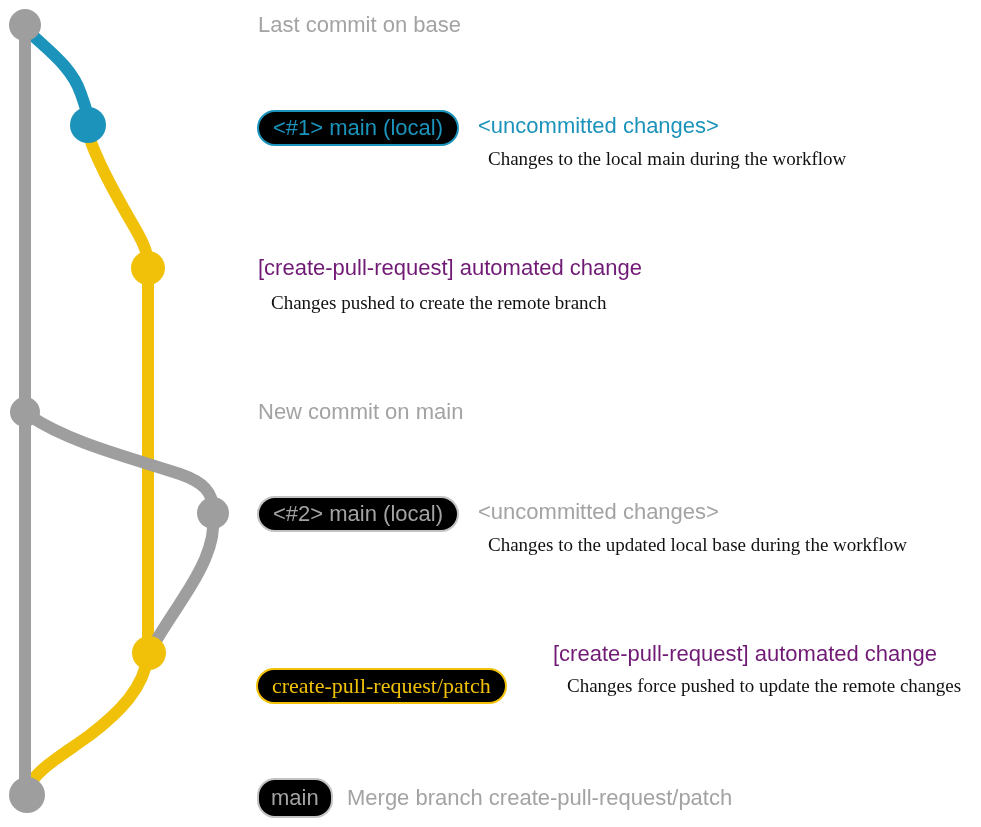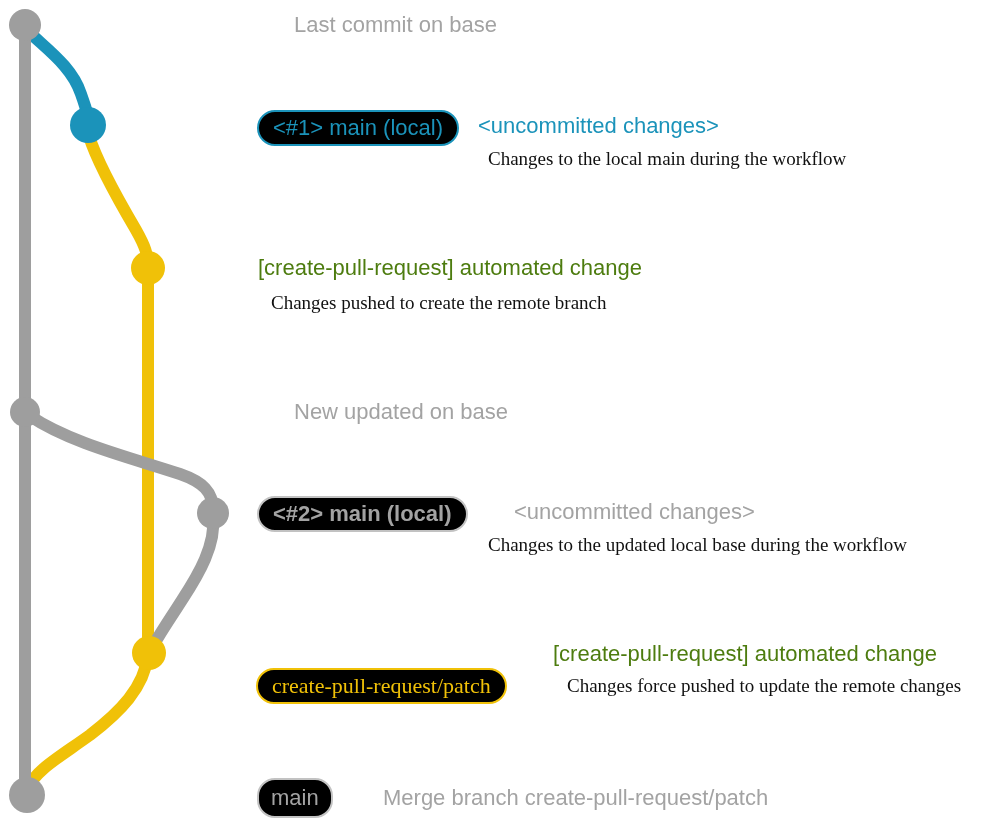--- a/index.html
+++ b/index.html
@@ -4,22 +4,22 @@
 <style>
   html,body{margin:0;padding:0;}
   body{
     width:981px;height:827px;position:relative;background:#ffffff;
     font-family:"Liberation Sans",sans-serif;overflow:hidden;
   }
   #graph-svg{position:absolute;left:0;top:0;}
   .label{position:absolute;white-space:nowrap;}
   .heading{font-size:22px;line-height:26px;}
   .heading.blue{color:#1b93ba;}
-  .heading.yellow{color:#4d7c0f;}
-  .heading.gray{color:#a3a3a3;margin-left:36px;}
+  .heading.yellow{color:#701a75;}
+  .heading.gray{color:#a3a3a3;}
   .caption{
     position:absolute;white-space:nowrap;
     font-family:"Liberation Serif",serif;font-size:19px;line-height:24px;color:#111111;
   }
   .badge{
     position:absolute;display:inline-block;white-space:nowrap;
     font-size:22px;line-height:28px;padding:2px 14px;
     border:2px solid;border-radius:18px;background:#000000;
   }
   .badge.blue{color:#1b93ba;border-color:#1b93ba;}
@@ -54,23 +54,23 @@
 
 <div class="label heading gray" style="left:258px;top:12px;">Last commit on base</div>
 
 <div class="badge blue" style="left:257px;top:110px;">&lt;#1&gt; main (local)</div>
 <div class="label heading blue" style="left:478px;top:113px;">&lt;uncommitted changes&gt;</div>
 <div class="caption" style="left:488px;top:147px;">Changes to the local main during the workflow</div>
 
 <div class="label heading yellow" style="left:258px;top:255px;">[create-pull-request] automated change</div>
 <div class="caption" style="left:271px;top:291px;">Changes pushed to create the remote branch</div>
 
-<div class="label heading gray" style="left:258px;top:399px;">New updated on base</div>
+<div class="label heading gray" style="left:258px;top:399px;">New commit on main</div>
 
-<div class="badge gray" style="left:257px;top:496px;font-weight:bold;">&lt;#2&gt; main (local)</div>
+<div class="badge gray" style="left:257px;top:496px;">&lt;#2&gt; main (local)</div>
 <div class="label heading gray" style="left:478px;top:499px;">&lt;uncommitted changes&gt;</div>
 <div class="caption" style="left:488px;top:533px;">Changes to the updated local base during the workflow</div>
 
 <div class="badge yellow" style="left:256px;top:668px;font-family:Liberation Serif, serif;">create-pull-request/patch</div>
 <div class="label heading yellow" style="left:553px;top:641px;">[create-pull-request] automated change</div>
 <div class="caption" style="left:567px;top:674px;">Changes force pushed to update the remote changes</div>
 
 <div class="badge gray main" style="left:257px;top:778px;">main</div>
 <div class="label heading gray" style="left:347px;top:785px;">Merge branch create-pull-request/patch</div>
 

